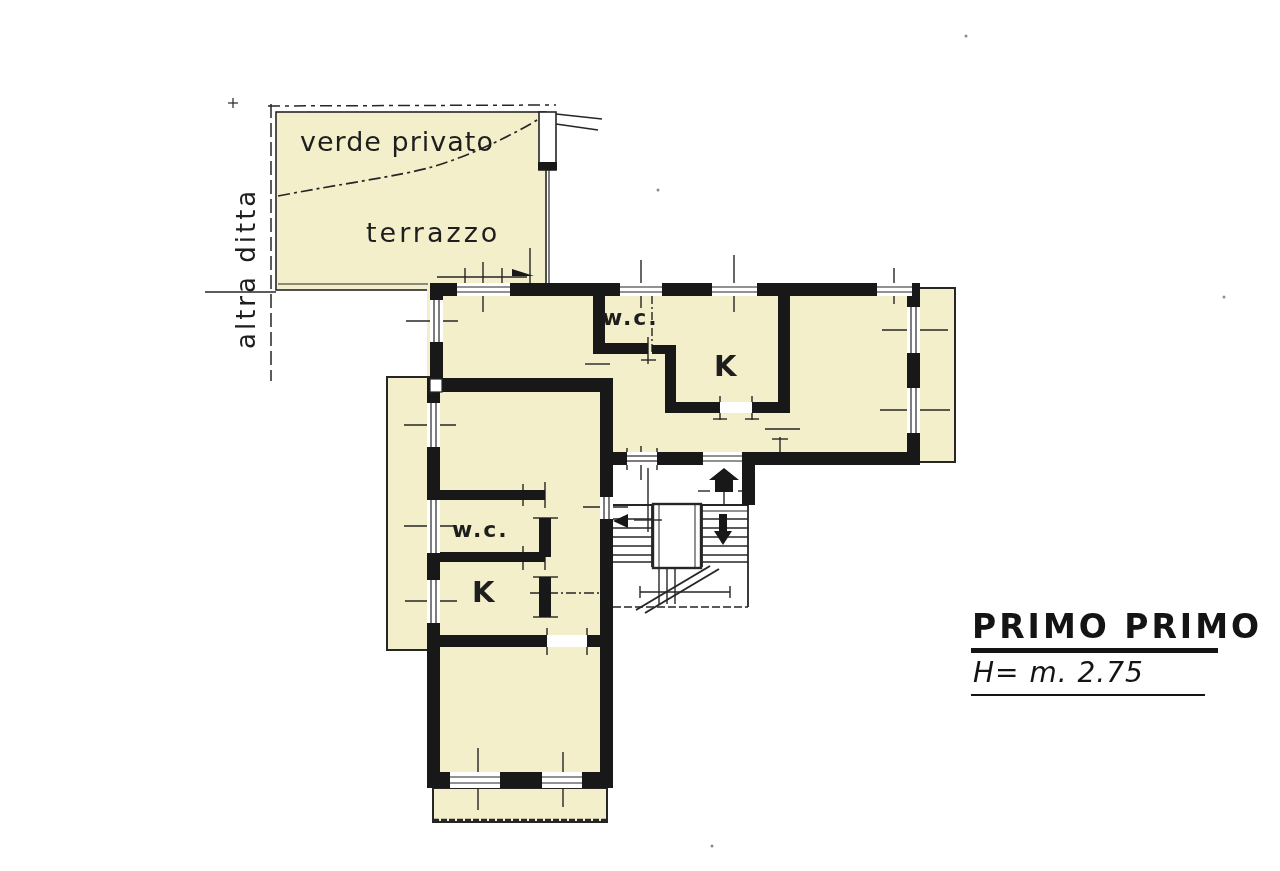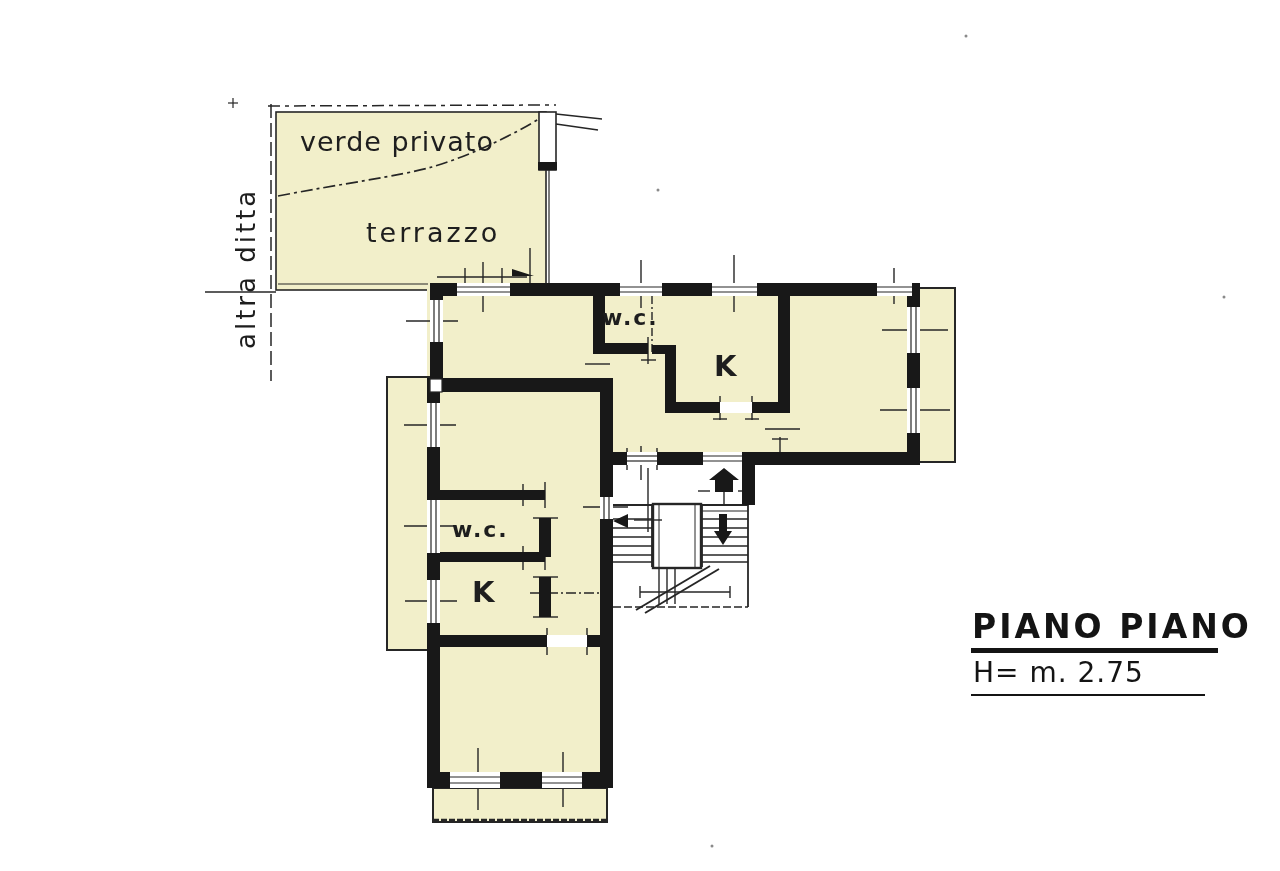--- a/index.html
+++ b/index.html
@@ -25,21 +25,21 @@
   .lbl-altra{
     left:231px;top:349px;font-size:26px;letter-spacing:3px;
     transform:rotate(-90deg);transform-origin:0 0;
   }
   .lbl-wc-top{left:602px;top:305px;font-size:22px;font-weight:bold;letter-spacing:2px;}
   .lbl-k-top{left:714px;top:349px;font-size:29px;font-weight:bold;}
   .lbl-wc-bottom{left:452px;top:517px;font-size:22px;font-weight:bold;letter-spacing:2px;}
   .lbl-k-bottom{left:472px;top:575px;font-size:29px;font-weight:bold;}
   .lbl-title{left:972px;top:607px;font-size:33px;font-weight:bold;letter-spacing:3px;color:#141414;}
   .rule-title{position:absolute;left:971px;top:648px;width:247px;height:5px;background:#141414;}
-  .lbl-height{left:973px;top:656px;font-size:28px;letter-spacing:1px;color:#141414;}
+  .lbl-height{left:973px;top:656px;font-size:28px;font-style:italic;letter-spacing:1px;color:#141414;}
   .rule-height{position:absolute;left:971px;top:694px;width:234px;height:2px;background:#141414;}
 </style>
 </head>
 <body>
 
 <div id="canvas">
 
 <svg id="plan-svg" width="1280" height="871" viewBox="0 0 1280 871">
 
   <g>
@@ -283,17 +283,17 @@
 </svg>
 
   <div class="lbl lbl-altra">altra ditta</div>
   <div class="lbl lbl-verde">verde privato</div>
   <div class="lbl lbl-terrazzo">terrazzo</div>
   <div class="lbl lbl-wc-top">w.c.</div>
   <div class="lbl lbl-k-top">K</div>
   <div class="lbl lbl-wc-bottom">w.c.</div>
   <div class="lbl lbl-k-bottom">K</div>
 
-  <div class="lbl lbl-title">PIANO PIANO</div>
+  <div class="lbl lbl-title">PRIMO PRIMO</div>
   <div class="rule-title"></div>
   <div class="lbl lbl-height">H= m. 2.75</div>
   <div class="rule-height"></div>
 </div>
 
 </body></html>

